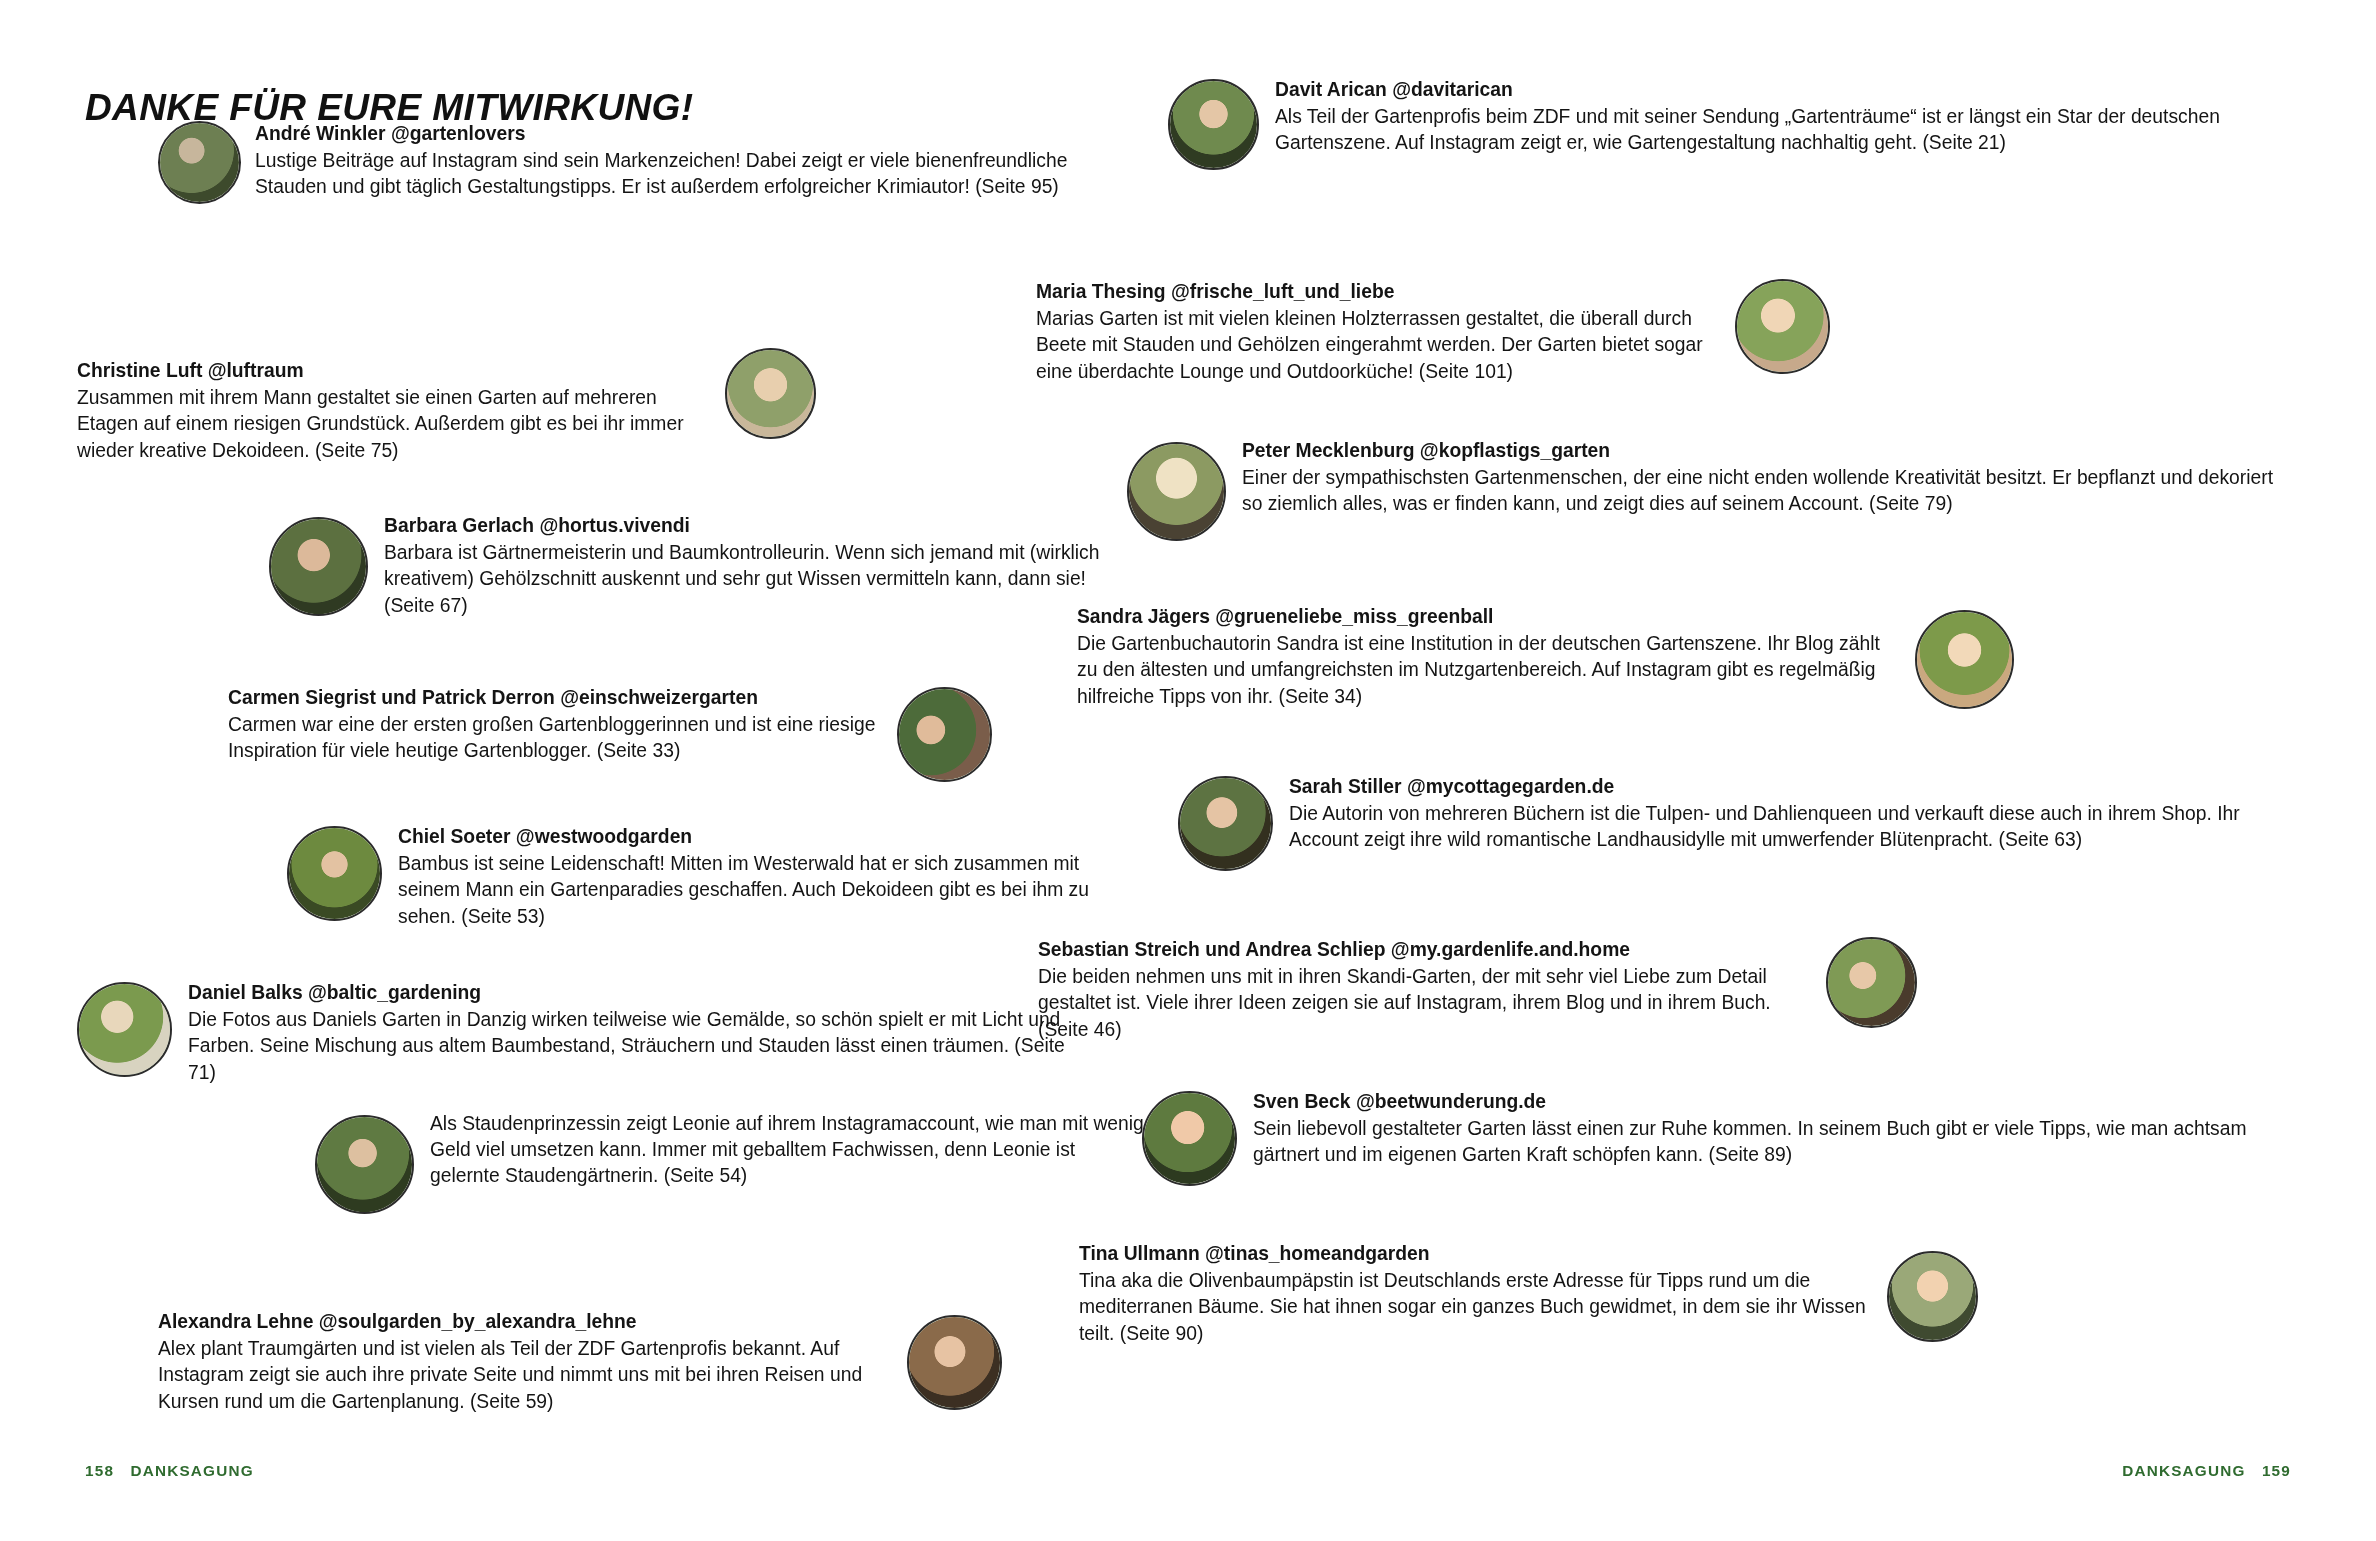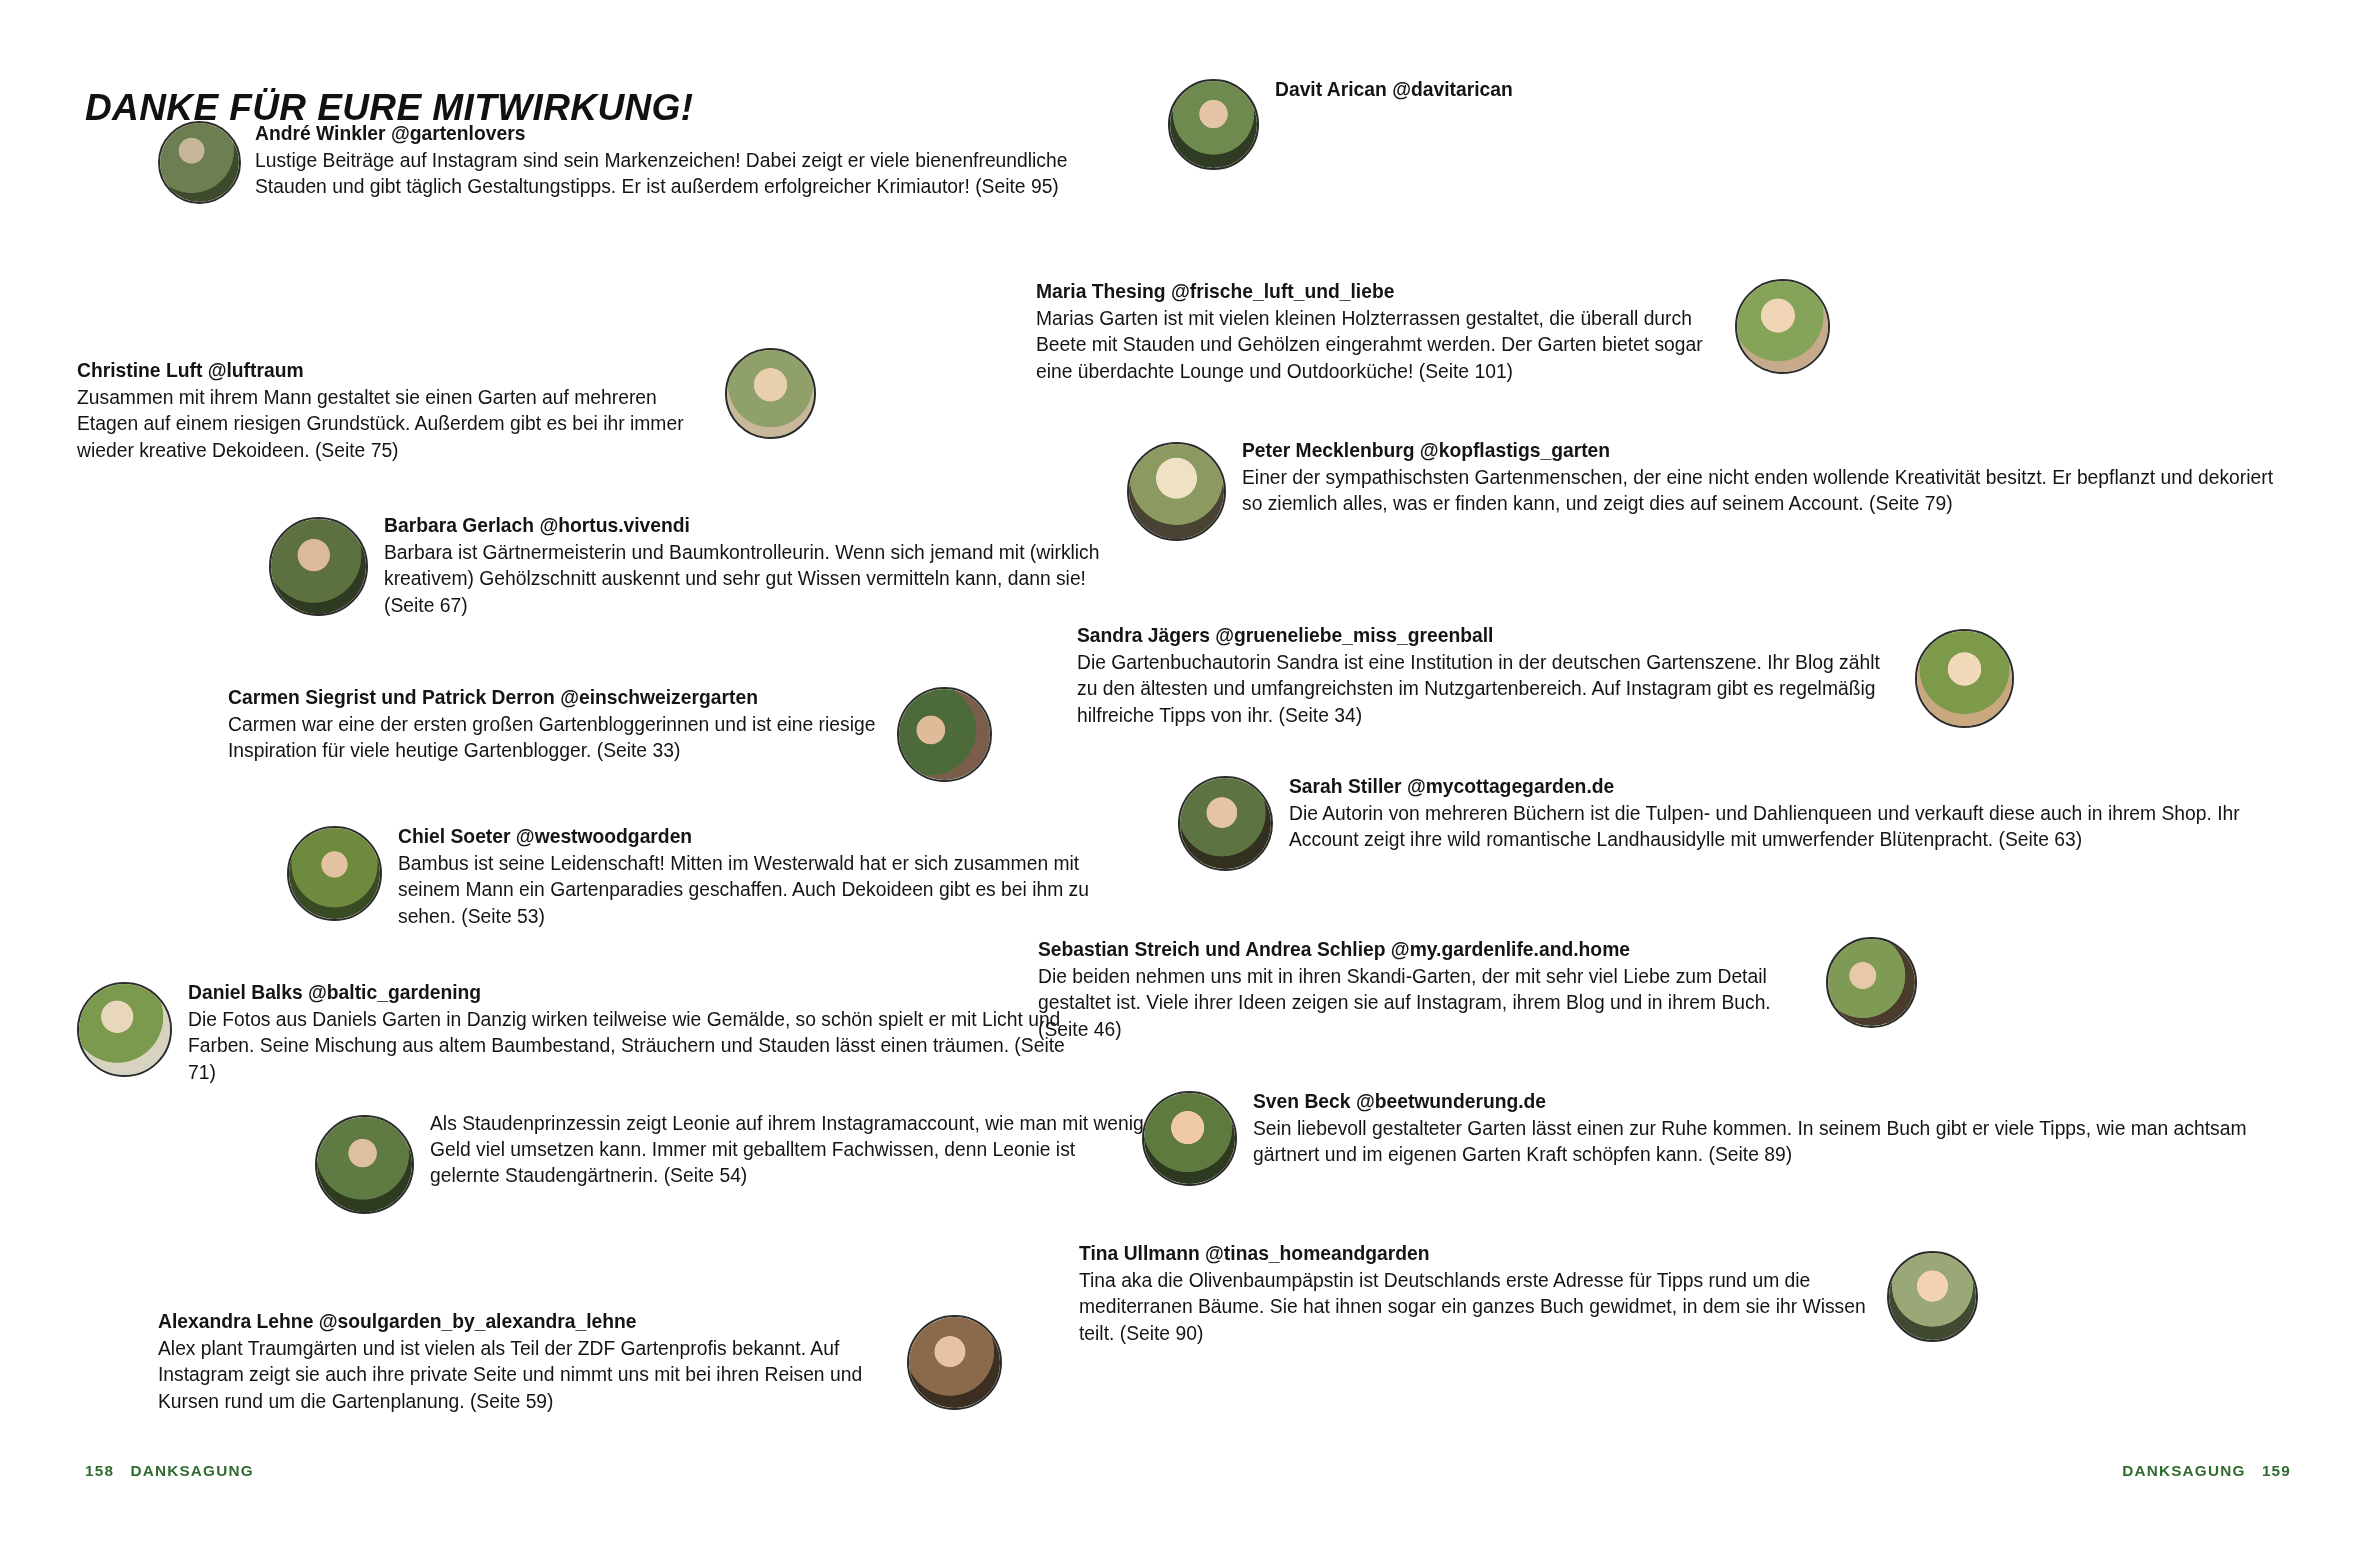--- a/index.html
+++ b/index.html
@@ -185,20 +185,21 @@
   </div>
 
   <div class="col col-right">
 
     <div class="entry" style="left:-20px; top:77px; width:1109px;">
       <div class="avatar" style="width:91px;height:91px;margin-right:16px;margin-top:2px;">
         <div class="ph" style="background:radial-gradient(circle at 50% 38%, #e4c6a6 0 20%, #6f8a4e 21% 58%, #2f3b22 59% 100%);"></div>
       </div>
       <div class="txt">
         <span class="nm">Davit Arican @davitarican</span>
+        <span class="bd">Als Teil der Gartenprofis beim ZDF und mit seiner Sendung „Gartenträume“ ist er längst ein Star der deutschen Gartenszene. Auf Instagram zeigt er, wie Gartengestaltung nachhaltig geht. (Seite 21)</span>
       </div>
     </div>
 
     <div class="entry" style="left:-152px; top:279px; width:1212px;">
       <div class="txt" style="width:683px;">
         <span class="nm">Maria Thesing @frische_luft_und_liebe</span>
         <span class="bd">Marias Garten ist mit vielen kleinen Holzterrassen gestaltet, die überall durch Beete mit Stauden und Gehölzen eingerahmt werden. Der Garten bietet sogar eine überdachte Lounge und Outdoorküche! (Seite 101)</span>
       </div>
       <div class="avatar" style="width:95px;height:95px;margin-left:16px;margin-top:0px;">
         <div class="ph" style="background:radial-gradient(circle at 45% 38%, #f0d6b6 0 22%, #86a35a 23% 60%, #c7a98b 61% 100%);"></div>
@@ -208,21 +209,21 @@
     <div class="entry" style="left:-61px; top:438px; width:1148px;">
       <div class="avatar" style="width:99px;height:99px;margin-right:16px;margin-top:4px;">
         <div class="ph" style="background:radial-gradient(circle at 50% 36%, #efe2c4 0 26%, #8c9a62 27% 60%, #4a4233 61% 100%);"></div>
       </div>
       <div class="txt">
         <span class="nm">Peter Mecklenburg @kopflastigs_garten</span>
         <span class="bd">Einer der sympathischsten Gartenmenschen, der eine nicht enden wollende Kreativität besitzt. Er bepflanzt und dekoriert so ziemlich alles, was er finden kann, und zeigt dies auf seinem Account. (Seite 79)</span>
       </div>
     </div>
 
-    <div class="entry" style="left:-111px; top:623px; width:1184px;">
+    <div class="entry" style="left:-111px; top:604px; width:1184px;">
       <div class="txt" style="width:822px;">
         <span class="nm">Sandra Jägers @grueneliebe_miss_greenball</span>
         <span class="bd">Die Gartenbuchautorin Sandra ist eine Institution in der deutschen Gartenszene. Ihr Blog zählt zu den ältesten und umfangreichsten im Nutzgartenbereich. Auf Instagram gibt es regelmäßig hilfreiche Tipps von ihr. (Seite 34)</span>
       </div>
       <div class="avatar" style="width:99px;height:99px;margin-left:16px;margin-top:6px;">
         <div class="ph" style="background:radial-gradient(circle at 50% 40%, #f2d9b9 0 22%, #7d9a4a 23% 60%, #caa87f 61% 100%);"></div>
       </div>
     </div>
 
     <div class="entry" style="left:-10px; top:774px; width:1109px;">

